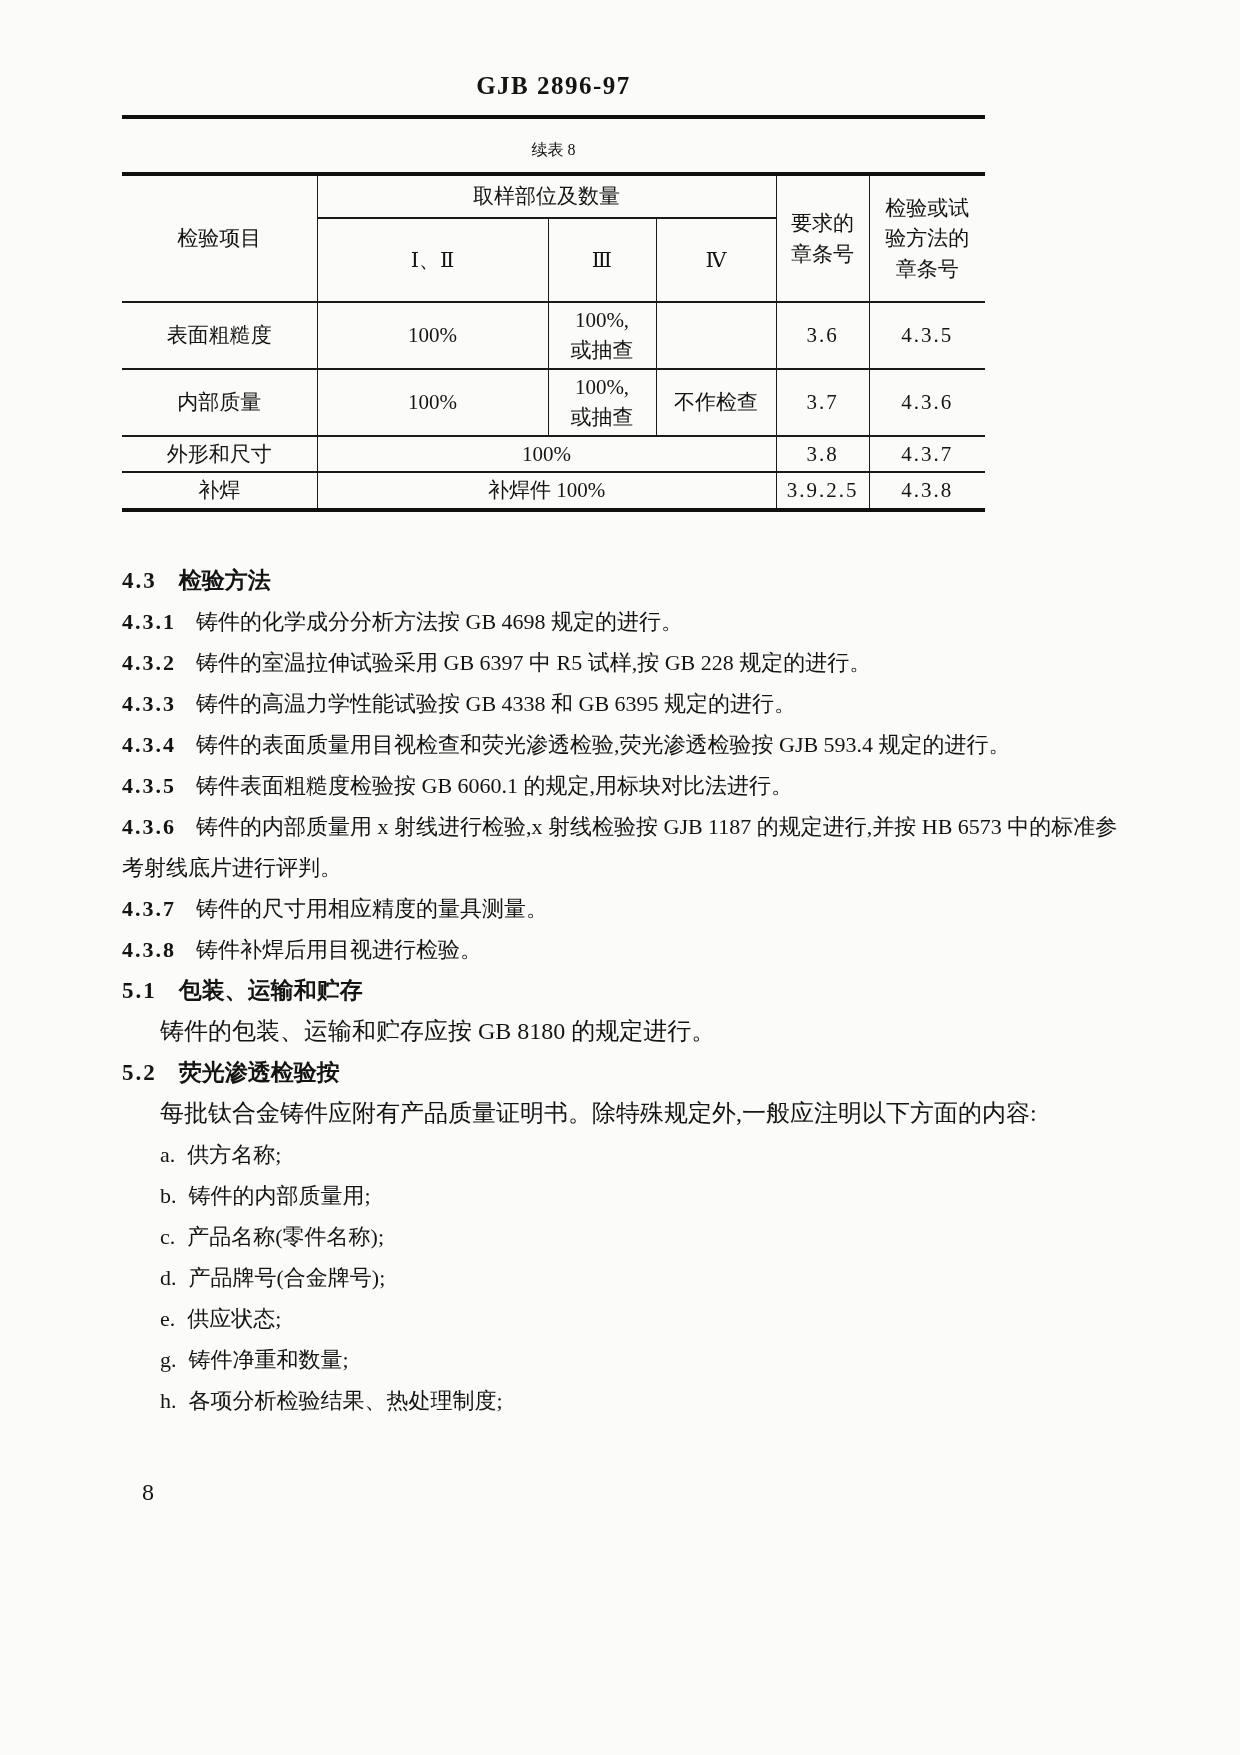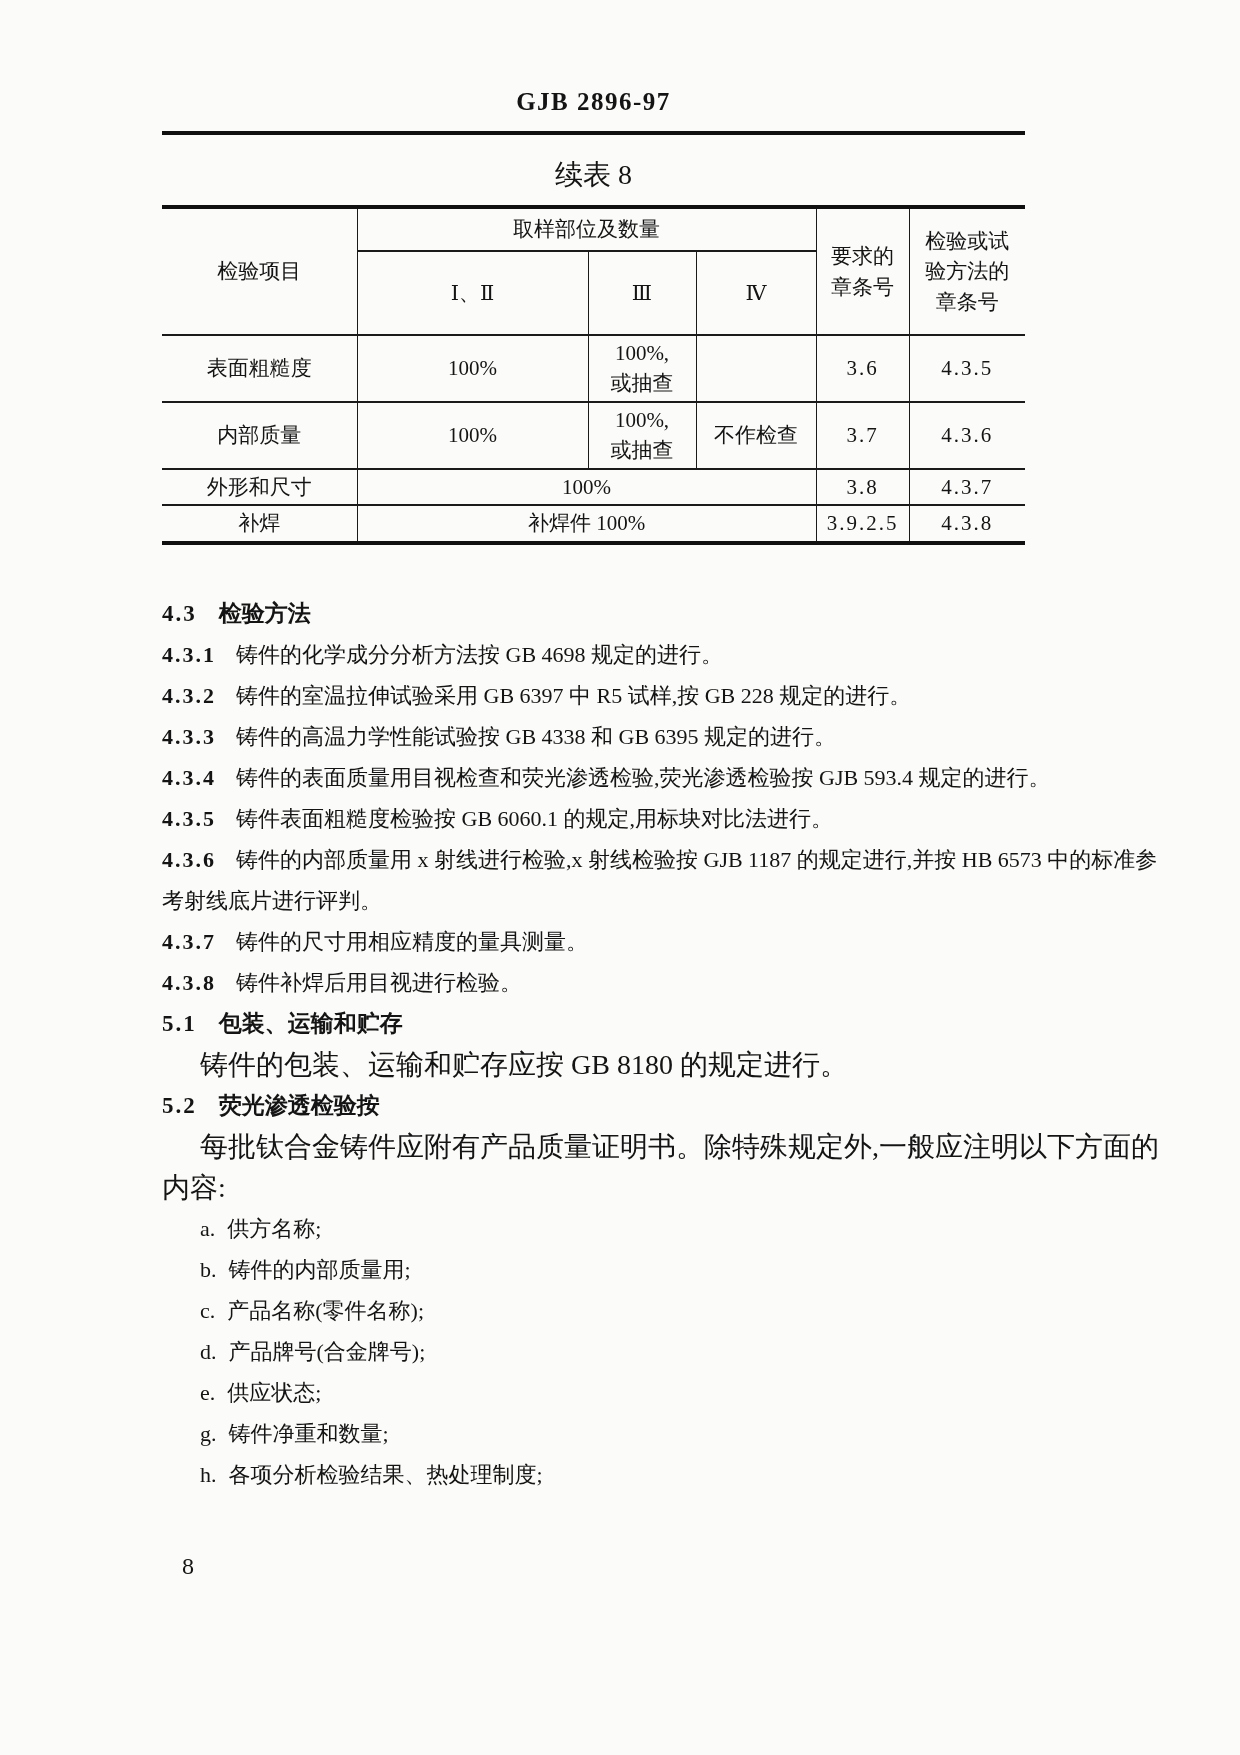--- a/index.html
+++ b/index.html
@@ -12,41 +12,40 @@
     height: 1755px;
     position: relative;
     font-family: "Liberation Serif", "DejaVu Serif", serif;
     color: #141414;
     background: #fbfbf9;
     overflow: hidden;
   }
   .content {
     position: absolute;
     left: 122px;
-    top: 88px;
+    top: 72px;
     width: 1000px;
-    margin-left: 40px;
   }
   .doc-number {
     width: 863px;
     text-align: center;
     font-weight: bold;
     font-size: 25px;
     letter-spacing: 1.5px;
   }
   .head-rule {
     width: 863px;
     height: 4px;
     background: #101010;
     margin-top: 15px;
   }
   .table-caption {
     width: 863px;
     text-align: center;
-    font-size: 28px;
+    font-size: 16px;
     margin-top: 21px;
   }
   table.inspection {
     margin-top: 11px;
     width: 863px;
     border-collapse: collapse;
     table-layout: fixed;
     border-top: 4px solid #101010;
     border-bottom: 4px solid #101010;
     font-size: 21px;
@@ -89,21 +88,21 @@
     font-size: 22px;
     line-height: 41px;
     margin: 0;
   }
   .cnum {
     font-weight: bold;
     letter-spacing: 2px;
     margin-right: 20px;
   }
   .body-par {
-    font-size: 28px;
+    font-size: 24px;
     line-height: 41px;
     margin: 0;
     text-indent: 38px;
   }
   .li {
     font-size: 22px;
     line-height: 41px;
     margin: 0;
     padding-left: 38px;
   }

